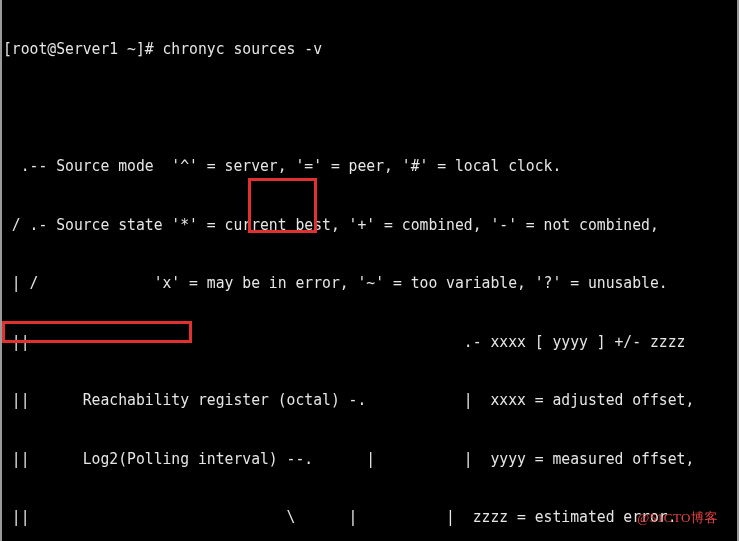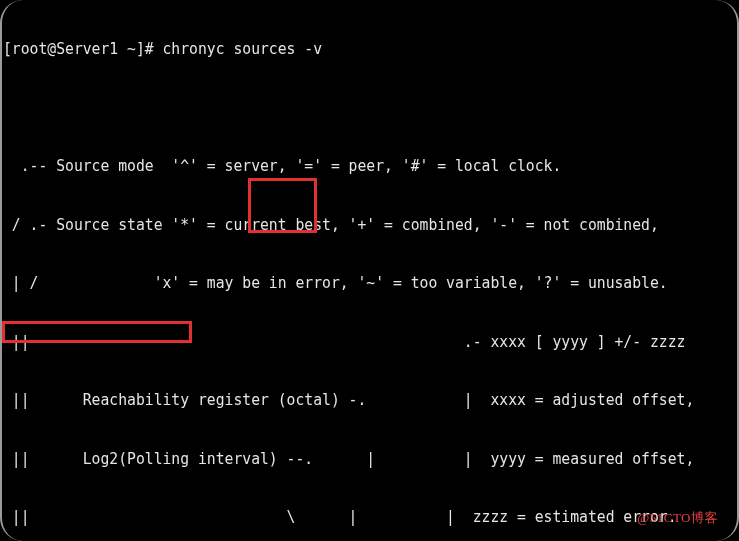--- a/index.html
+++ b/index.html
@@ -10,21 +10,20 @@
   #terminal {
     position: relative;
     width: 739px;
     height: 541px;
     background: #000000;
     overflow: hidden;
     border-left: 2px solid #9a9a9a;
     border-right: 2px solid #9a9a9a;
     box-sizing: border-box;
     font-family: "DejaVu Sans Mono", "Liberation Mono", monospace;
-    border-radius: 23px;
   }
   #screen {
     position: absolute;
     left: 0;
     top: 0;
     padding: 1px 0 0 1px;
     font-family: "DejaVu Sans Mono", "Liberation Mono", monospace;
     font-size: 15px;
     line-height: 19.5px;
     color: #e6e6e6;

